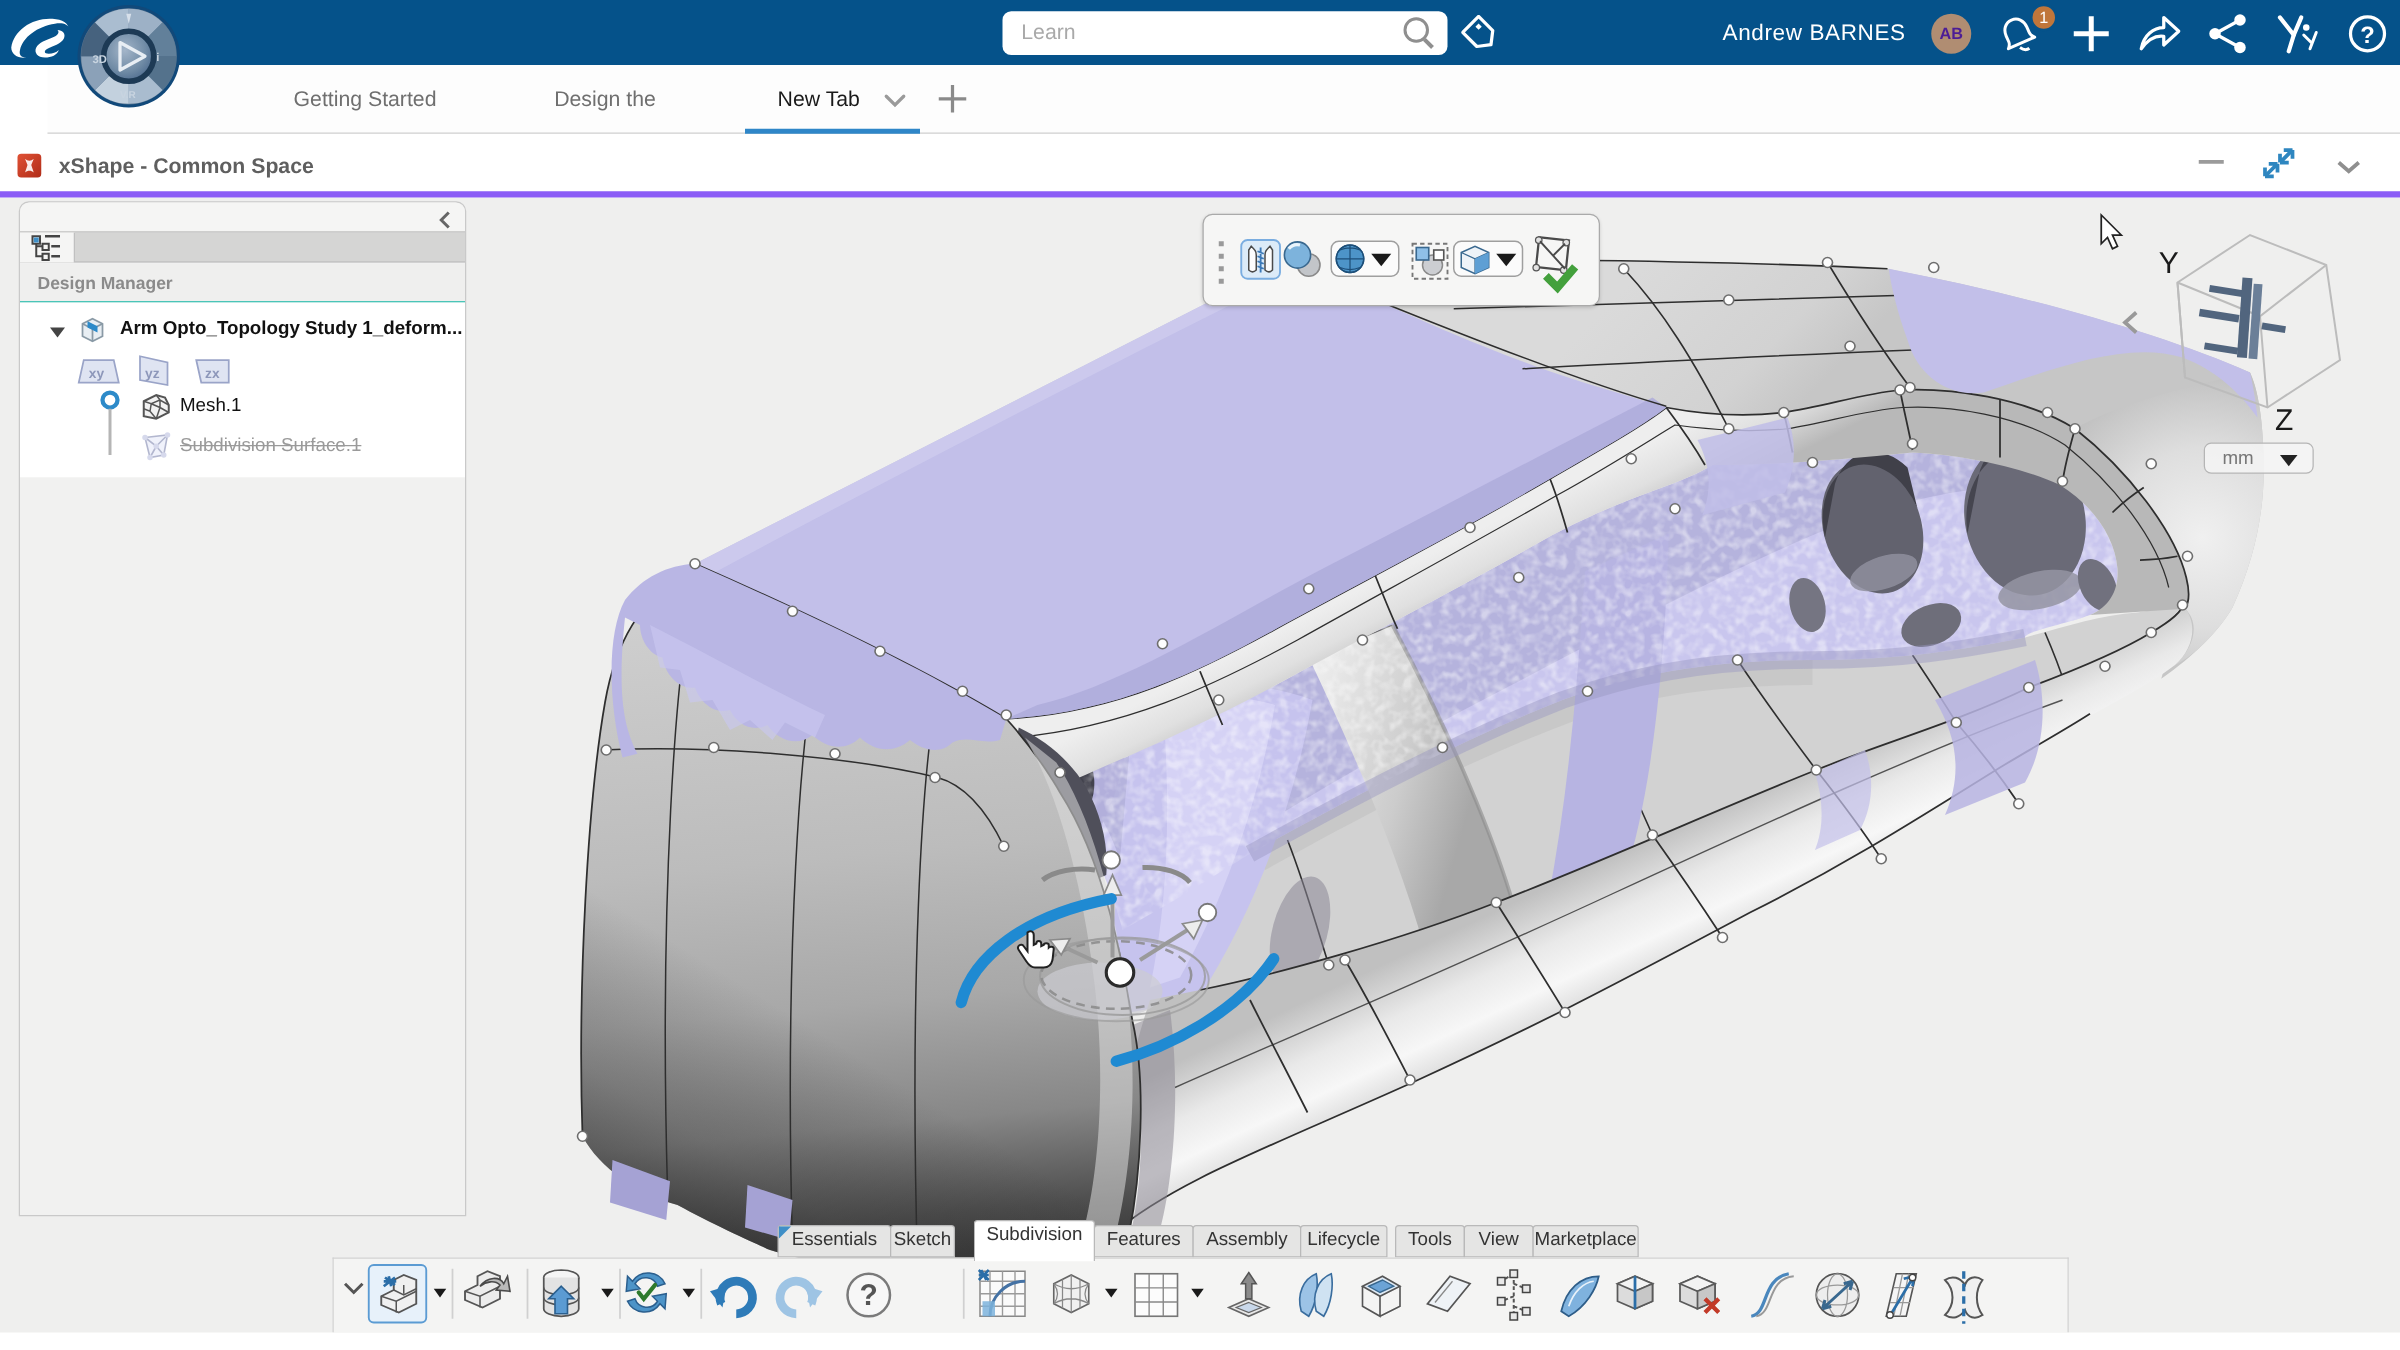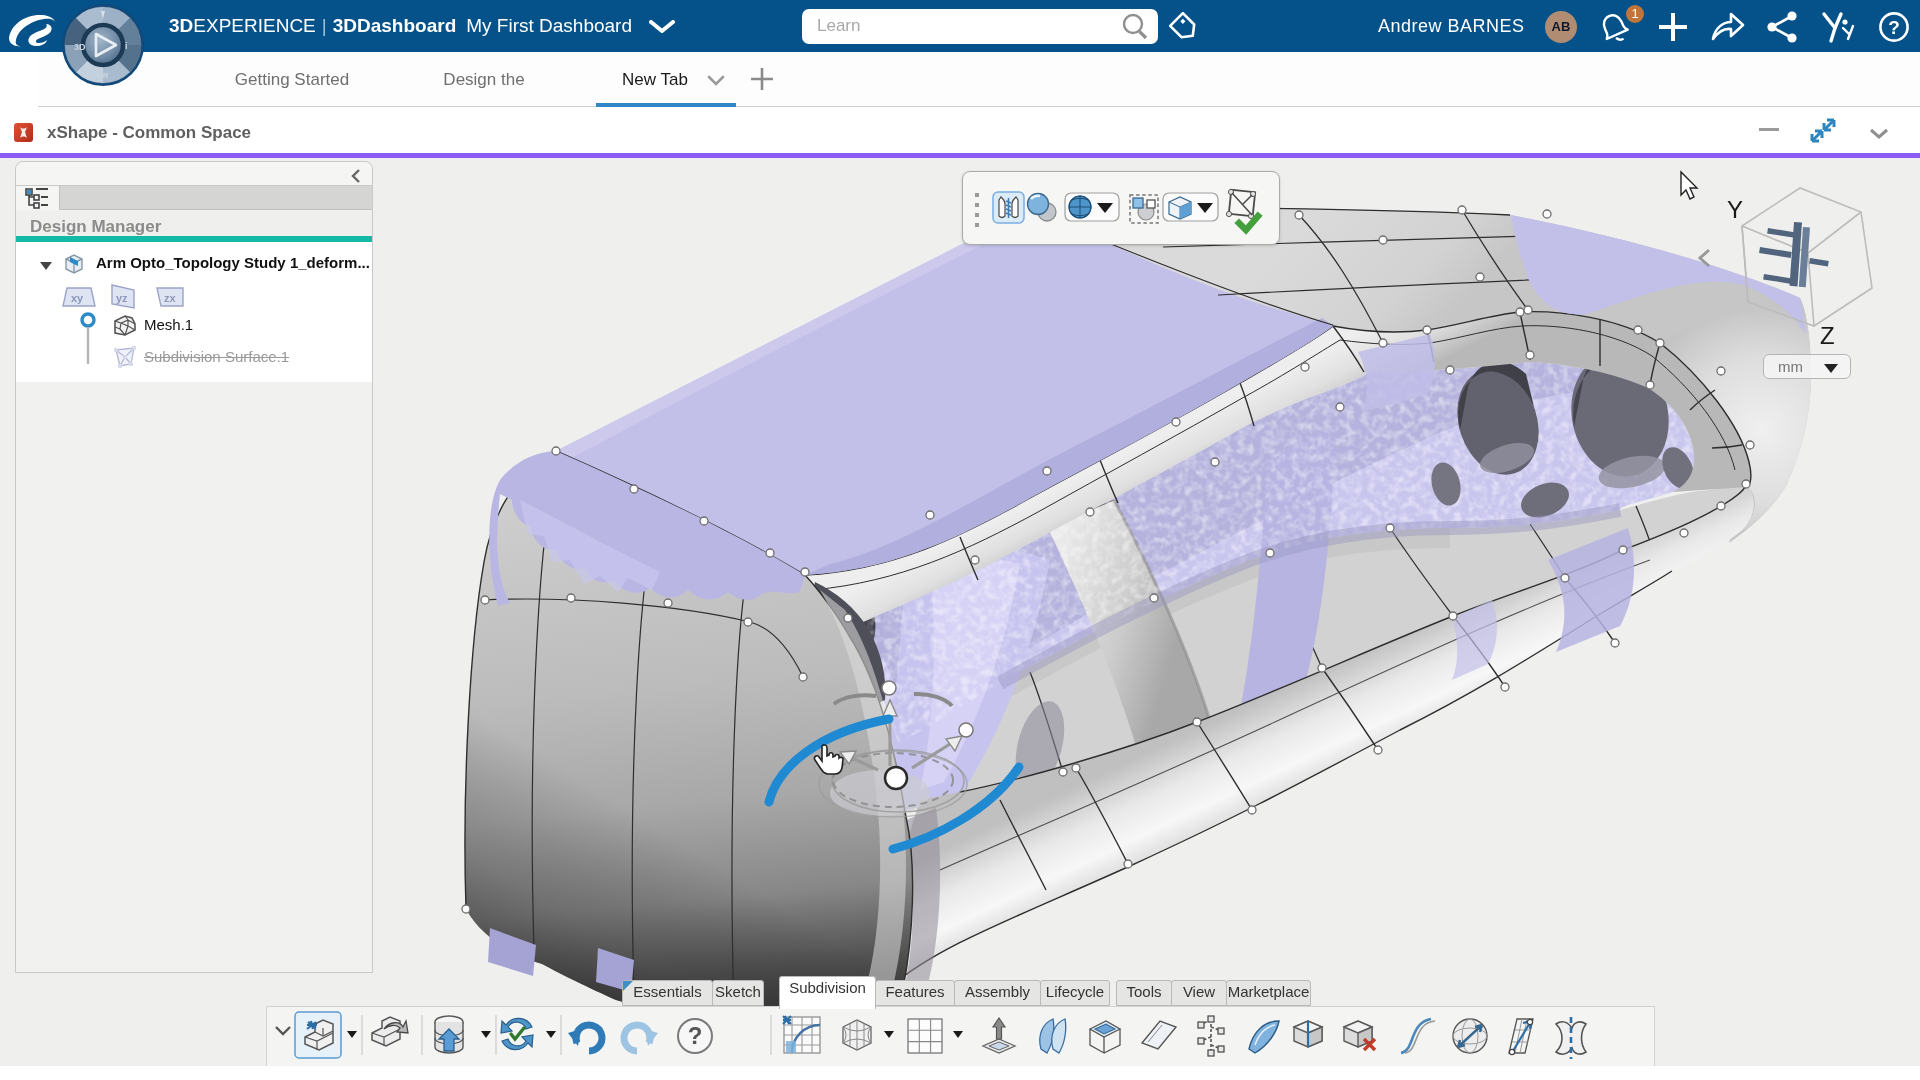--- a/index.html
+++ b/index.html
@@ -14,29 +14,29 @@
 .ttl b { font-weight:bold; }
 .ttl .sep { color:#9fc0d8; font-weight:300; padding:0 6px; }
 .ttl .dash { margin-left:10px; }
 .search { position:absolute; left:802px; top:9px; width:356px; height:35px; background:#fff; border-radius:7px; }
 .search span { position:absolute; left:15px; top:7px; color:#a9a9a9; font-size:17px; }
 .navtab { position:absolute; top:0; height:55px; line-height:55px; font-size:17px; color:#6f6f6f; text-align:center; }
 .navtab.active { color:#1a1a1a; }
 .underline { position:absolute; left:558px; top:51px; width:140px; height:4px; background:#2f86c8; }
 .appttl { position:absolute; left:47px; top:0; height:50px; line-height:50px; font-size:17px; color:#5f5f5f; font-weight:bold; }
 .xicon { position:absolute; left:14px; top:15px; width:19px; height:19px; border-radius:3px; background:linear-gradient(135deg,#e05135,#b02c18); }
-.avatar { position:absolute; left:1545px; top:11px; width:32px; height:32px; border-radius:50%; background:#b08d72; color:#0f172a; font-size:13px; font-weight:bold; text-align:center; line-height:32px; }
+.avatar { position:absolute; left:1545px; top:11px; width:32px; height:32px; border-radius:50%; background:#b08d72; color:#4c1d95; font-size:13px; font-weight:bold; text-align:center; line-height:32px; }
 .user { position:absolute; left:1378px; top:0; height:52px; line-height:52px; color:#fff; font-size:18px; letter-spacing:0.5px; }
 .badge { position:absolute; left:1624px; top:3px; width:22px; height:22px; border-radius:50%; background:#c0763b; border:2px solid #05528a; color:#fff; font-size:13px; text-align:center; line-height:18px; }
 
 .lp { position:absolute; left:15px; top:3px; width:358px; height:812px; background:#f1f1f0; border:1px solid #c9c9c9; border-radius:8px 8px 0 0; }
 .lp-head { position:absolute; left:0; top:0; width:356px; height:23px; background:#f5f5f4; border-radius:8px 8px 0 0; }
 .lp-tabs { position:absolute; left:0; top:23px; width:356px; height:25px; background:#d5d5d4; border-top:1px solid #c9c9c9; border-bottom:1px solid #c0c0c0; }
 .lp-tab1 { position:absolute; left:0; top:0; width:44px; height:24px; background:#f5f5f4; border-right:1px solid #c0c0c0; }
-.lp-dm { position:absolute; left:0; top:49px; width:356px; height:31px; background:#efefee; border-bottom:6px solid #14b8a6; color:#8b8b8b; font-weight:bold; font-size:17px; line-height:31px; padding-left:14px; }
+.lp-dm { position:absolute; left:0; top:49px; width:356px; height:31px; background:#efefee; border-bottom:1px solid #14b8a6; color:#8b8b8b; font-weight:bold; font-size:14px; line-height:31px; padding-left:14px; }
 .lp-tree { position:absolute; left:0; top:80px; width:356px; height:140px; background:#fff; }
 .lp-rest { position:absolute; left:0; top:220px; width:356px; height:590px; background:#f1f1f0; }
 .trow { position:absolute; white-space:nowrap; font-size:15px; color:#111; }
 
 .ftb { position:absolute; left:962px; top:13px; width:318px; height:74px; background:#f6f6f5; border:1px solid #aaa; border-radius:8px; box-shadow:0 1px 3px rgba(0,0,0,0.15); }
 
 .mm { position:absolute; left:1763px; top:196px; width:88px; height:25px; background:rgba(245,245,245,0.85); border:1px solid #b5b5b5; border-radius:6px; font-size:15px; color:#777; line-height:24px; padding-left:14px; }
 .mm:after { content:""; position:absolute; right:12px; top:9px; border-left:7px solid transparent; border-right:7px solid transparent; border-top:9px solid #222; }
 
 .btabs { position:absolute; left:0; top:822px; height:28px; }
@@ -557,25 +557,20 @@
 </g>
 </g>
       </svg>
     </div>
   </div>
   <div class="topbar">
     <svg width="52" height="40" viewBox="0 0 52 40" style="position:absolute;left:6px;top:8px">
       <path d="M3 30 C5 16 20 6 36 7 C44 7.5 49 11 49 15 C49 11.5 44 10 38 11 C24 13 12 22 10 32 C9 36 11 38 15 38 C9 39 3 36 3 30 Z" fill="#fff"></path>
       <path d="M30 38 C24 38 21 34 23 30 C25 26 31 24 36 22 C40 20.5 42 18 40 16 C44 16 47 19 45 23 C43 27 36 29 32 31 C29 32.5 29 35 33 35 C36 35 39 34 41 32 C40 36 35 38 30 38 Z" fill="#fff"></path>
     </svg>
-    <div class="ttl"><b>3D</b>EXPERIENCE<span class="sep">|</span><b>3DDashboard</b><span class="dash">My First Dashboard</span>
-      <svg width="26" height="14" viewBox="0 0 26 14" style="margin-left:12px;vertical-align:middle">
-          <path d="M2 2 L13 11 L24 2" fill="none" stroke="#fff" stroke-width="4" stroke-linecap="round" stroke-linejoin="round"></path>
-        </svg>
-    </div>
     <svg width="84" height="84" viewBox="0 0 84 84" style="position:absolute;left:61px;top:3px;z-index:20">
       <defs>
         <radialGradient id="cmpC" cx="42%" cy="38%" r="70%">
             <stop offset="0%" stop-color="#a3b5c9"></stop>
             <stop offset="60%" stop-color="#718ca6"></stop>
             <stop offset="100%" stop-color="#47658a"></stop>
           </radialGradient>
           <linearGradient id="boxDark" x1="780" y1="560" x2="500" y2="1010" gradientUnits="userSpaceOnUse">
     <stop offset="0" stop-color="#222222" stop-opacity="0"></stop>
             <stop offset="0.55" stop-color="#222222" stop-opacity="0"></stop>

